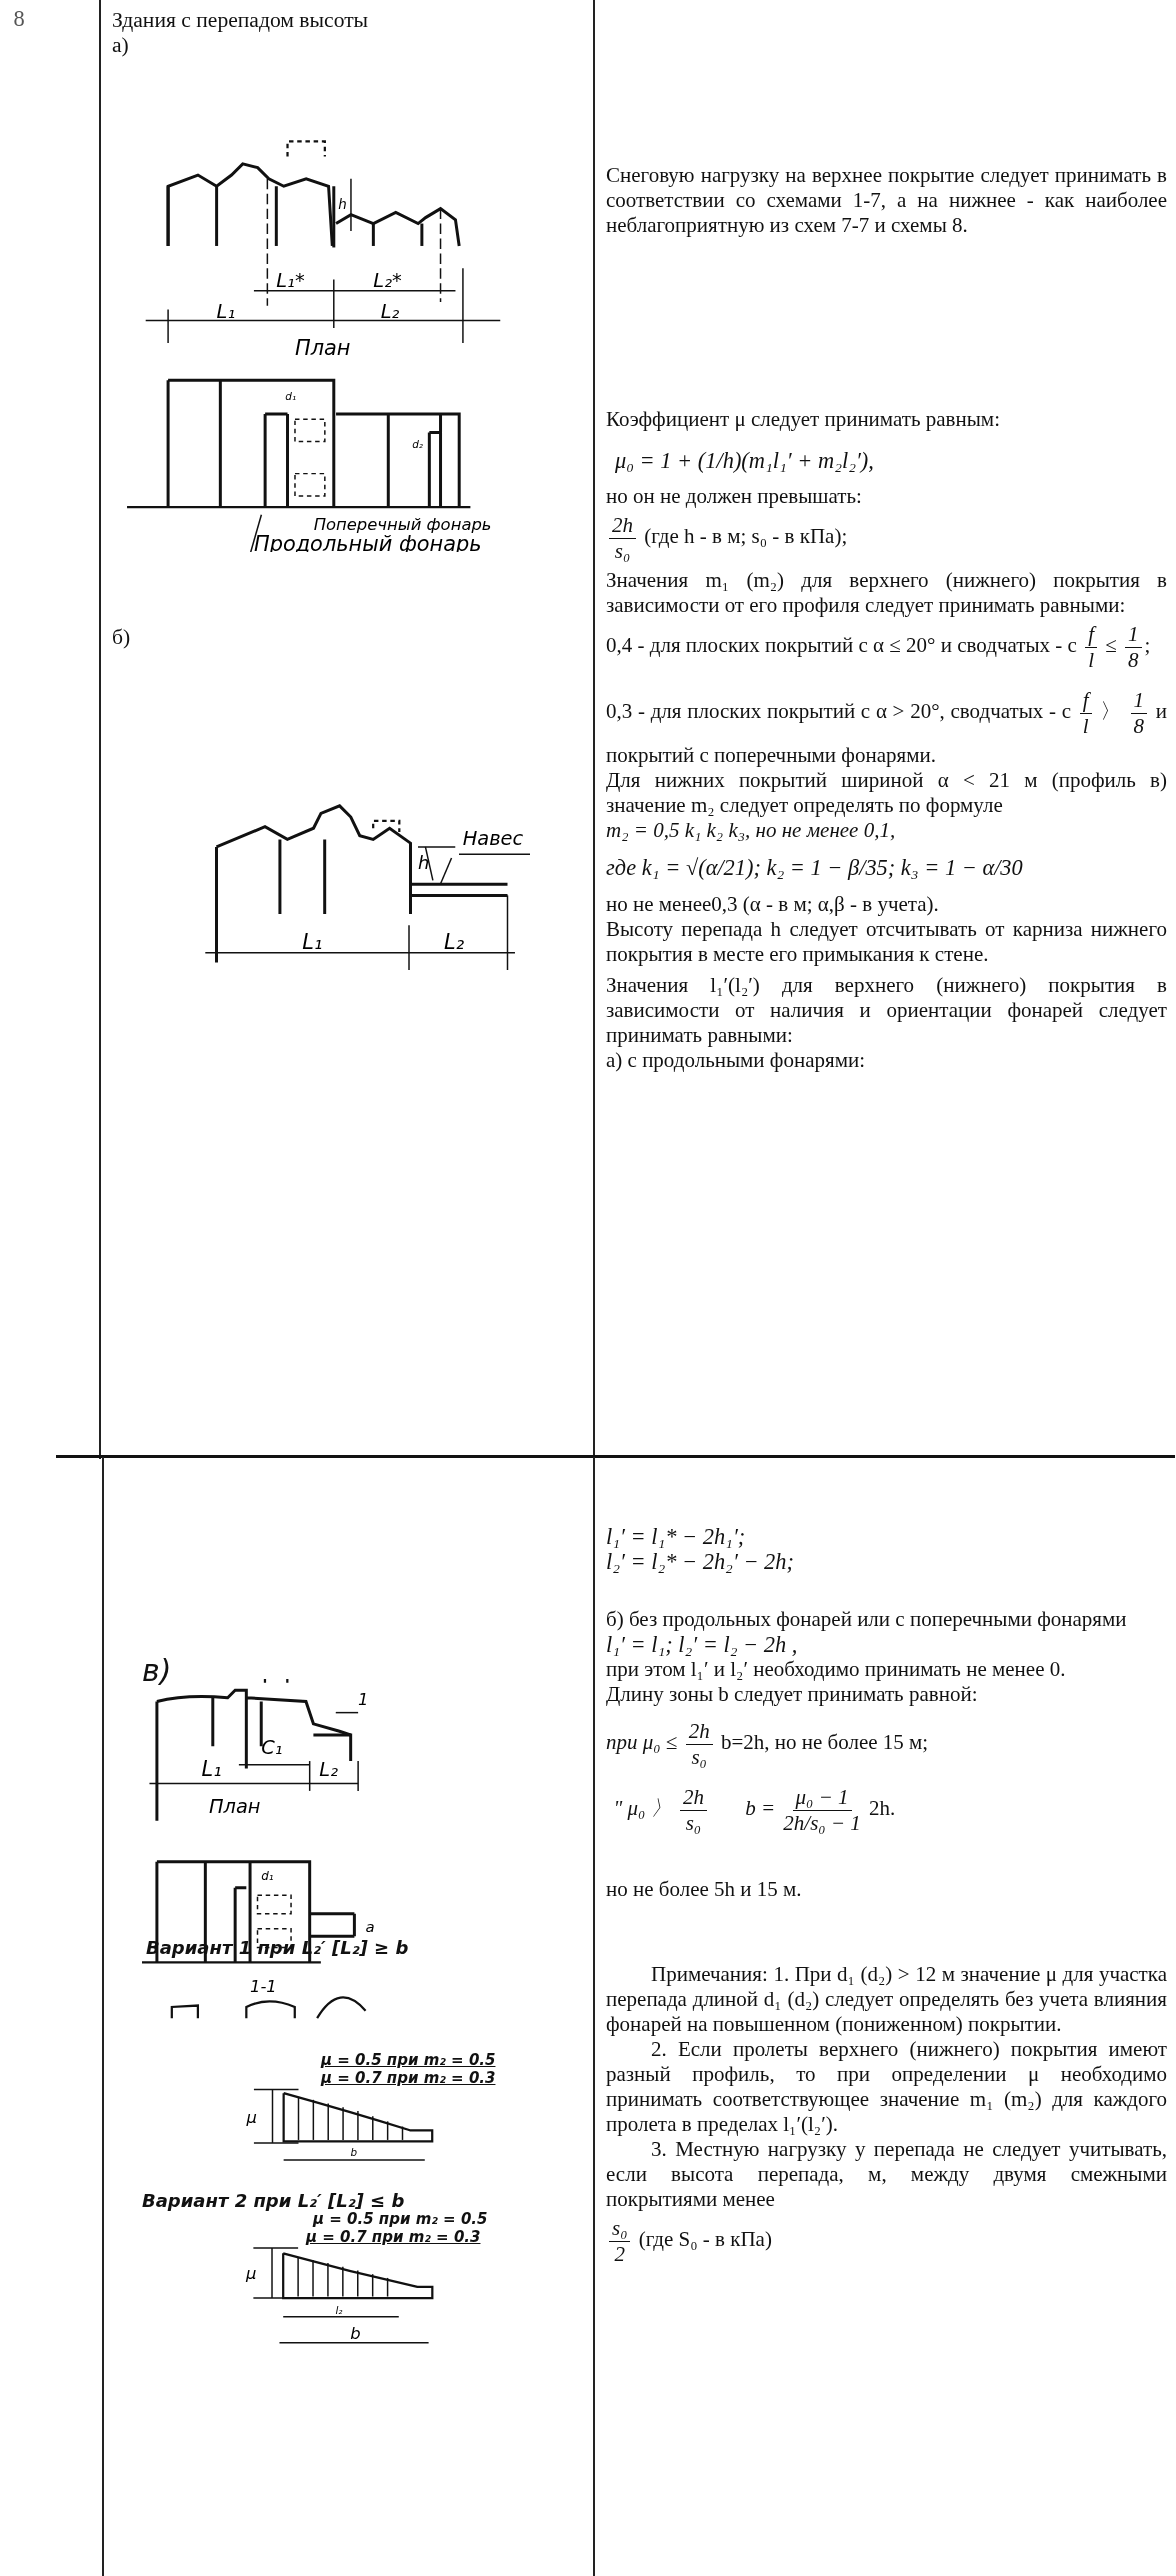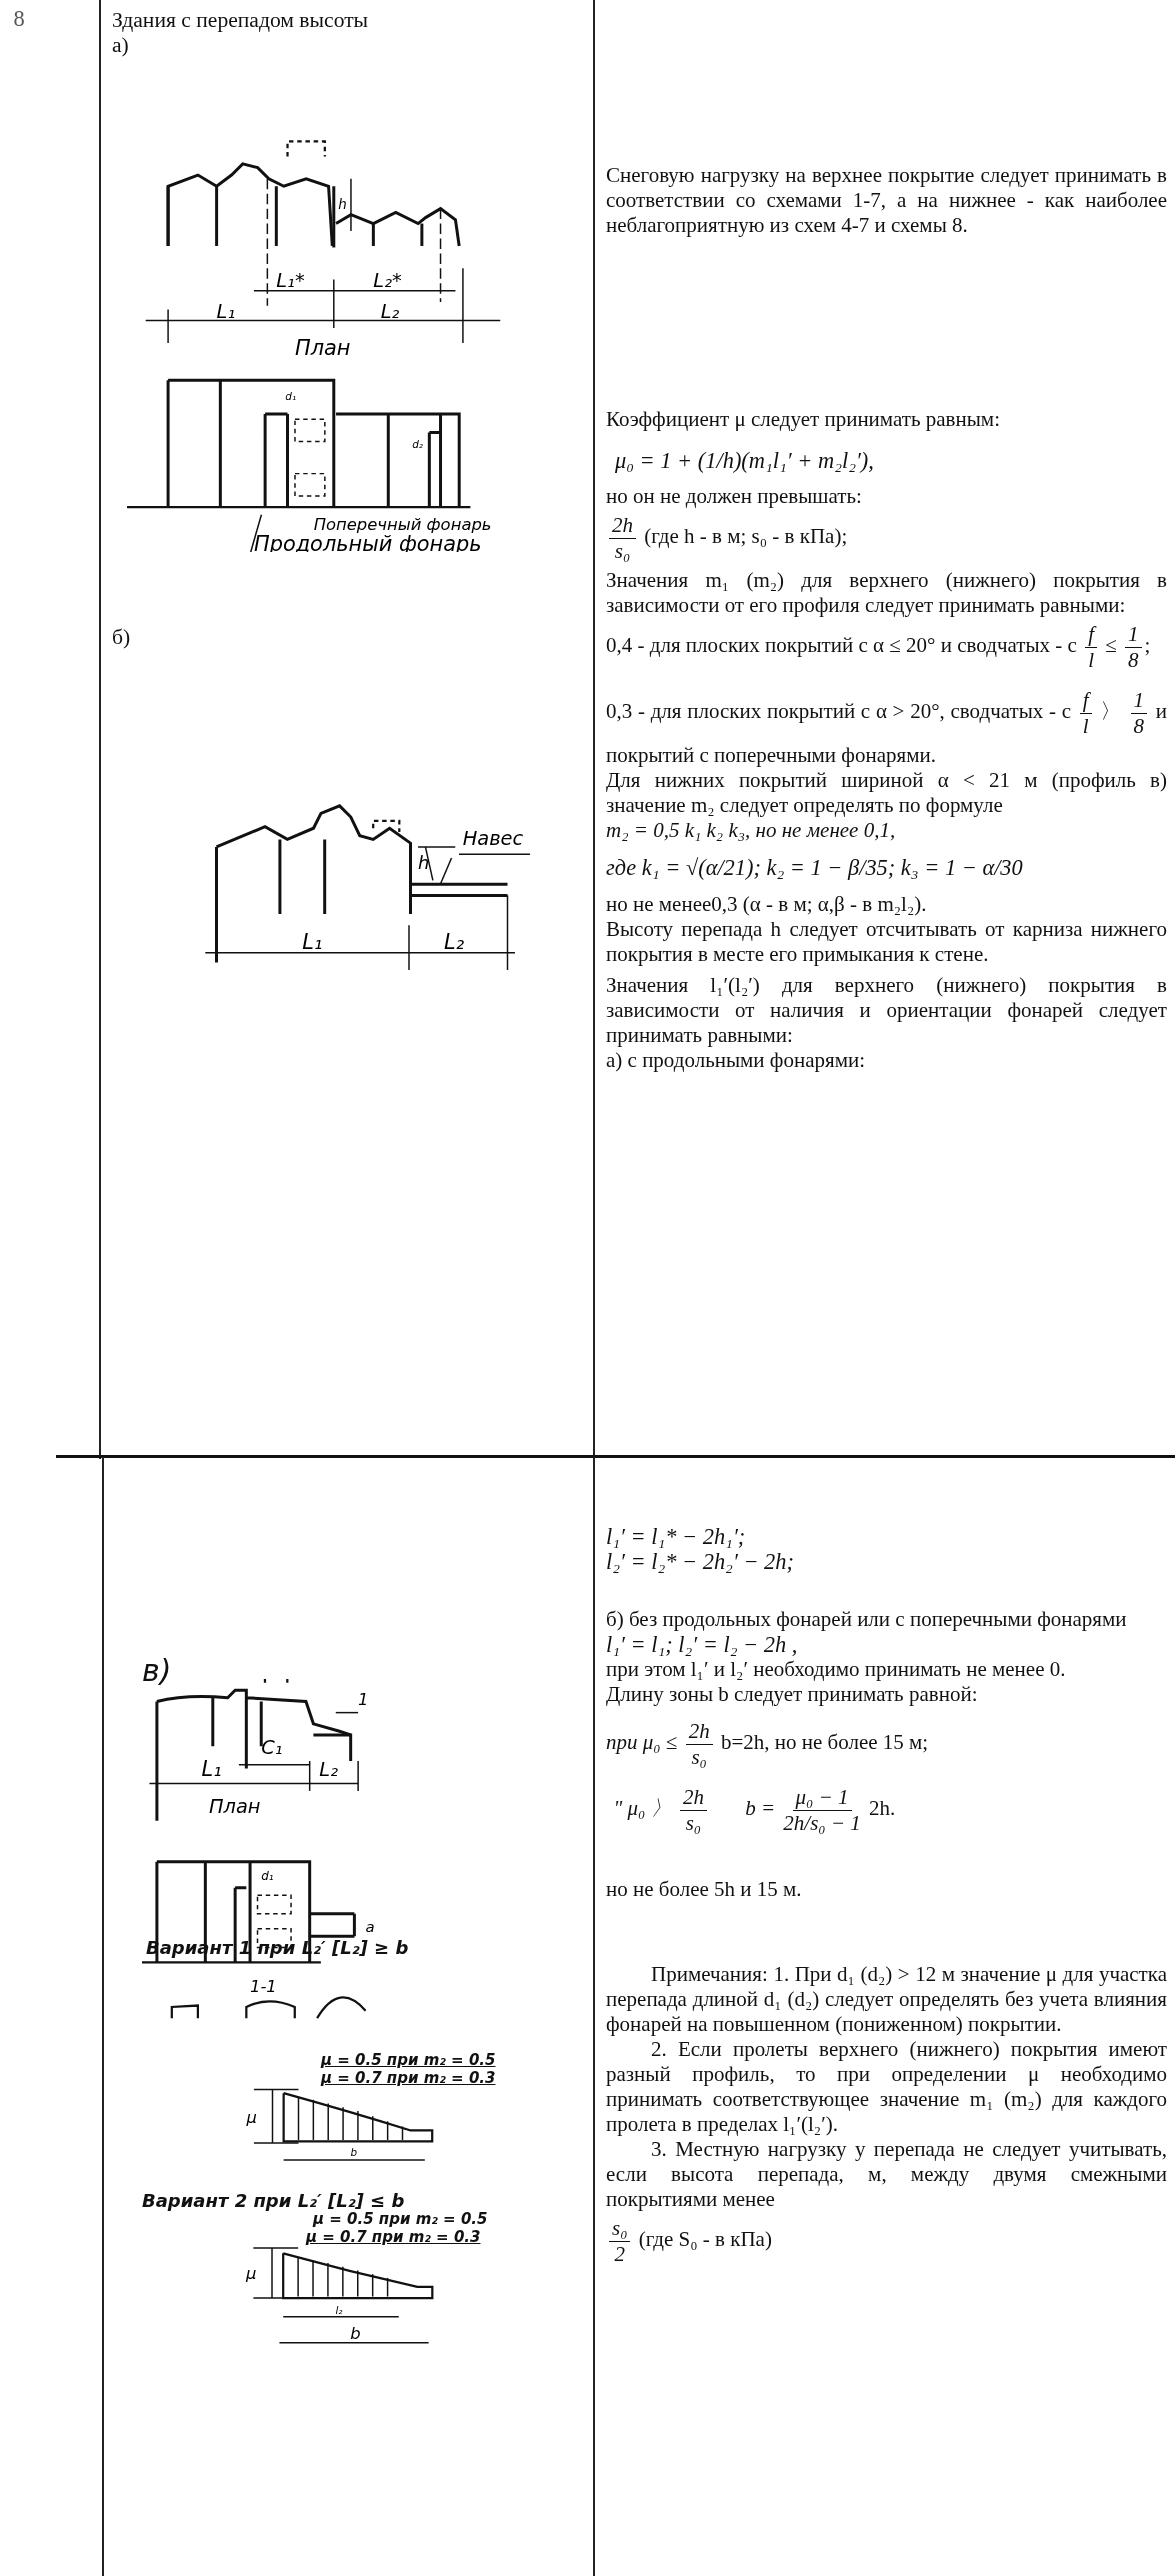--- a/index.html
+++ b/index.html
@@ -178,21 +178,21 @@
     <line x1="170" y1="38" x2="170" y2="73"></line>
       <line x1="190" y1="43" x2="190" y2="73"></line>
     <line x1="210" y1="48" x2="210" y2="73"></line>
   </g>
   <text x="20" y="50" font-size="22">μ</text>
   <text x="140" y="96" font-size="14">l₂</text>
   <text x="160" y="130" font-size="22">b</text>
 </svg>
 
 <div class="rt" style="top:163px;">
-  <p>Снеговую нагрузку на верхнее покрытие следует принимать в соответствии со схемами 1-7, а на нижнее - как наиболее неблагоприятную из схем 4-7 и схемы 8.</p>
+  <p>Снеговую нагрузку на верхнее покрытие следует принимать в соответствии со схемами 1-7, а на нижнее - как наиболее неблагоприятную из схем 7-7 и схемы 8.</p>
 </div>
 
 <div class="rt" style="top:407px;">
   <p>Коэффициент μ следует принимать равным:</p>
   <p class="formula" style="margin:16.4px 0 10.4px 9px;">μ₀ = 1 + (1/h)(m₁l₁′ + m₂l₂′),</p>
   <p>но он не должен превышать:</p>
   <p>
     <span class="frac">
         <span class="n">2h</span>
         <span class="d">s₀</span>
@@ -221,21 +221,21 @@
     <span>〉</span>
     <span class="frac">
         <span class="n">1</span>
         <span class="d">8</span>
       </span>
     <span>и покрытий с поперечными фонарями.</span>
   </p>
   <p>Для нижних покрытий шириной α &lt; 21 м (профиль в) значение m₂ следует определять по формуле</p>
   <p class="it">m₂ = 0,5 k₁ k₂ k₃, но не менее 0,1,</p>
   <p class="formula" style="margin:12px 0;">где k₁ = √(α/21); k₂ = 1 − β/35; k₃ = 1 − α/30</p>
-  <p>но не менее0,3 (α - в м; α,β - в m₂l₂).</p>
+  <p>но не менее0,3 (α - в м; α,β - в учета).</p>
   <p>Высоту перепада h следует отсчитывать от карниза нижнего покрытия в месте его примыкания к стене.</p>
   <p style="margin-top:6px;">Значения l₁′(l₂′) для верхнего (нижнего) покрытия в зависимости от наличия и ориентации фонарей следует принимать равными:</p>
   <p>а) с продольными фонарями:</p>
 </div>
 
 <div class="rt" style="top:1524px;">
   <p class="formula">l₁′ = l₁* − 2h₁′;</p>
   <p class="formula">l₂′ = l₂* − 2h₂′ − 2h;</p>
   <p style="margin-top:33px;">б) без продольных фонарей или с поперечными фонарями</p>
   <p class="formula">l₁′ = l₁;  l₂′ = l₂ − 2h ,</p>

